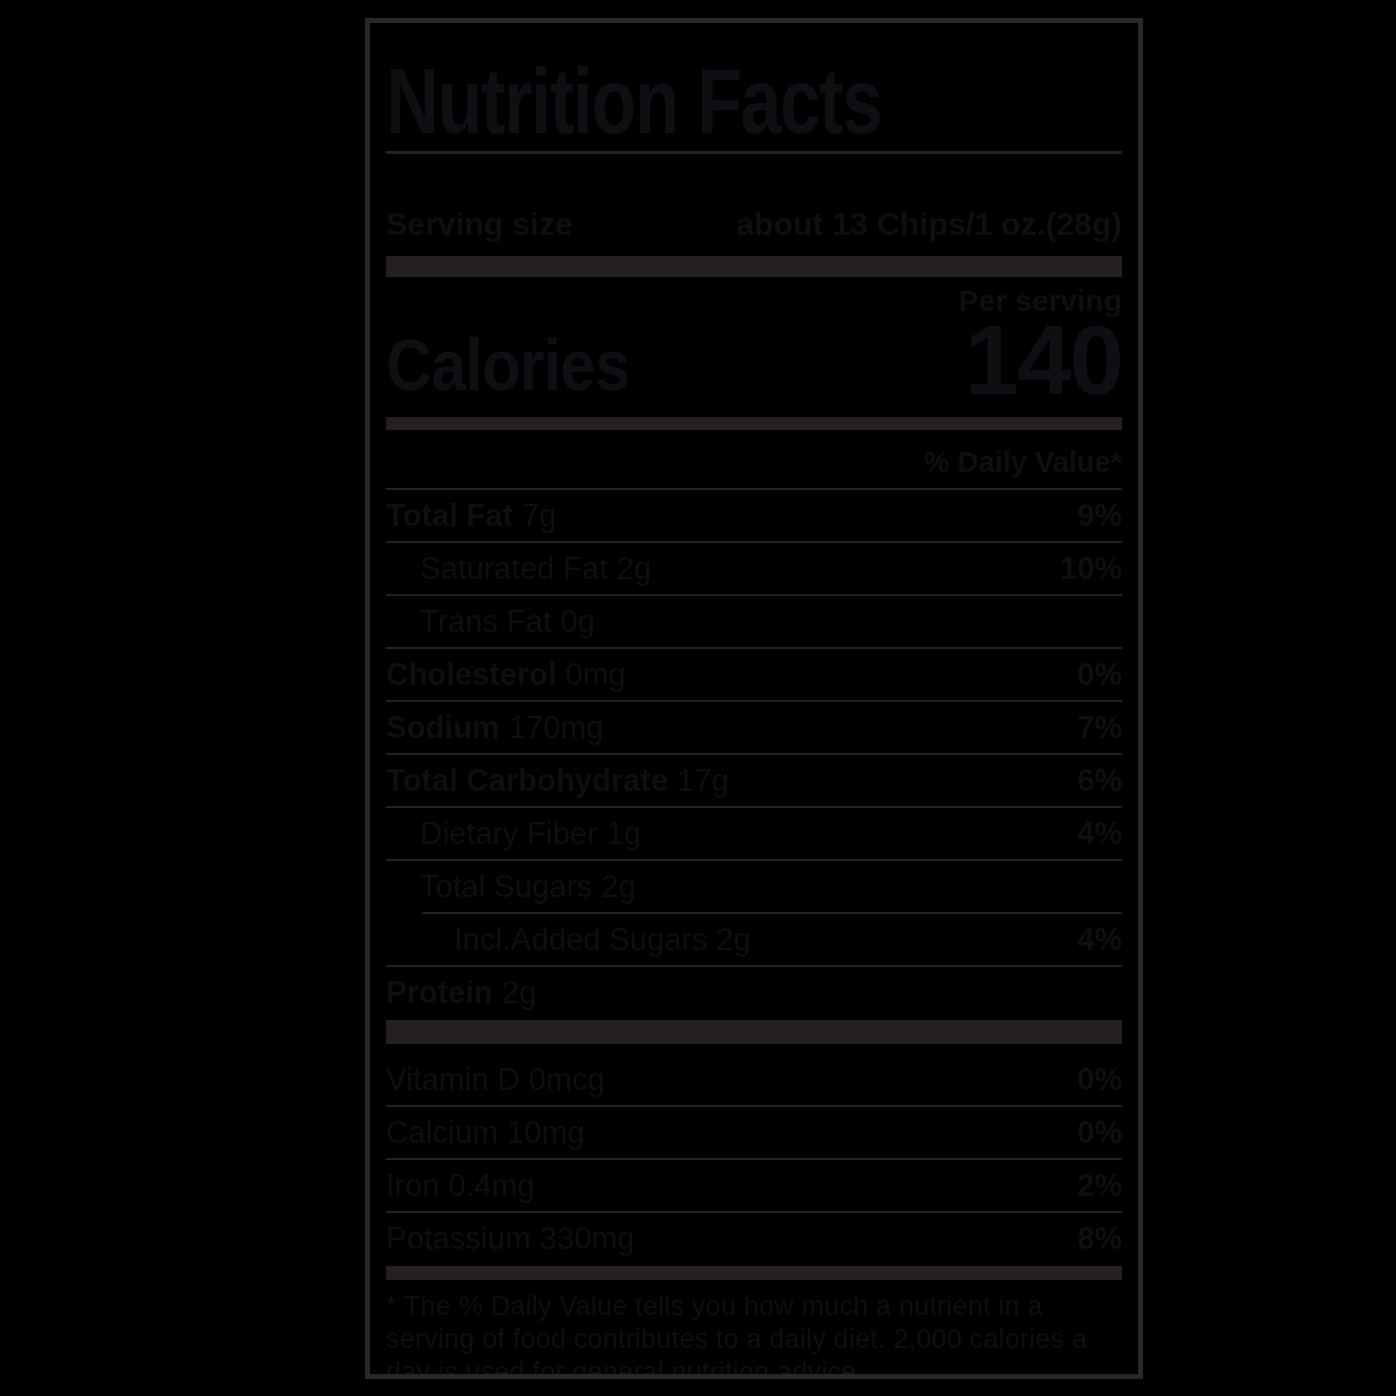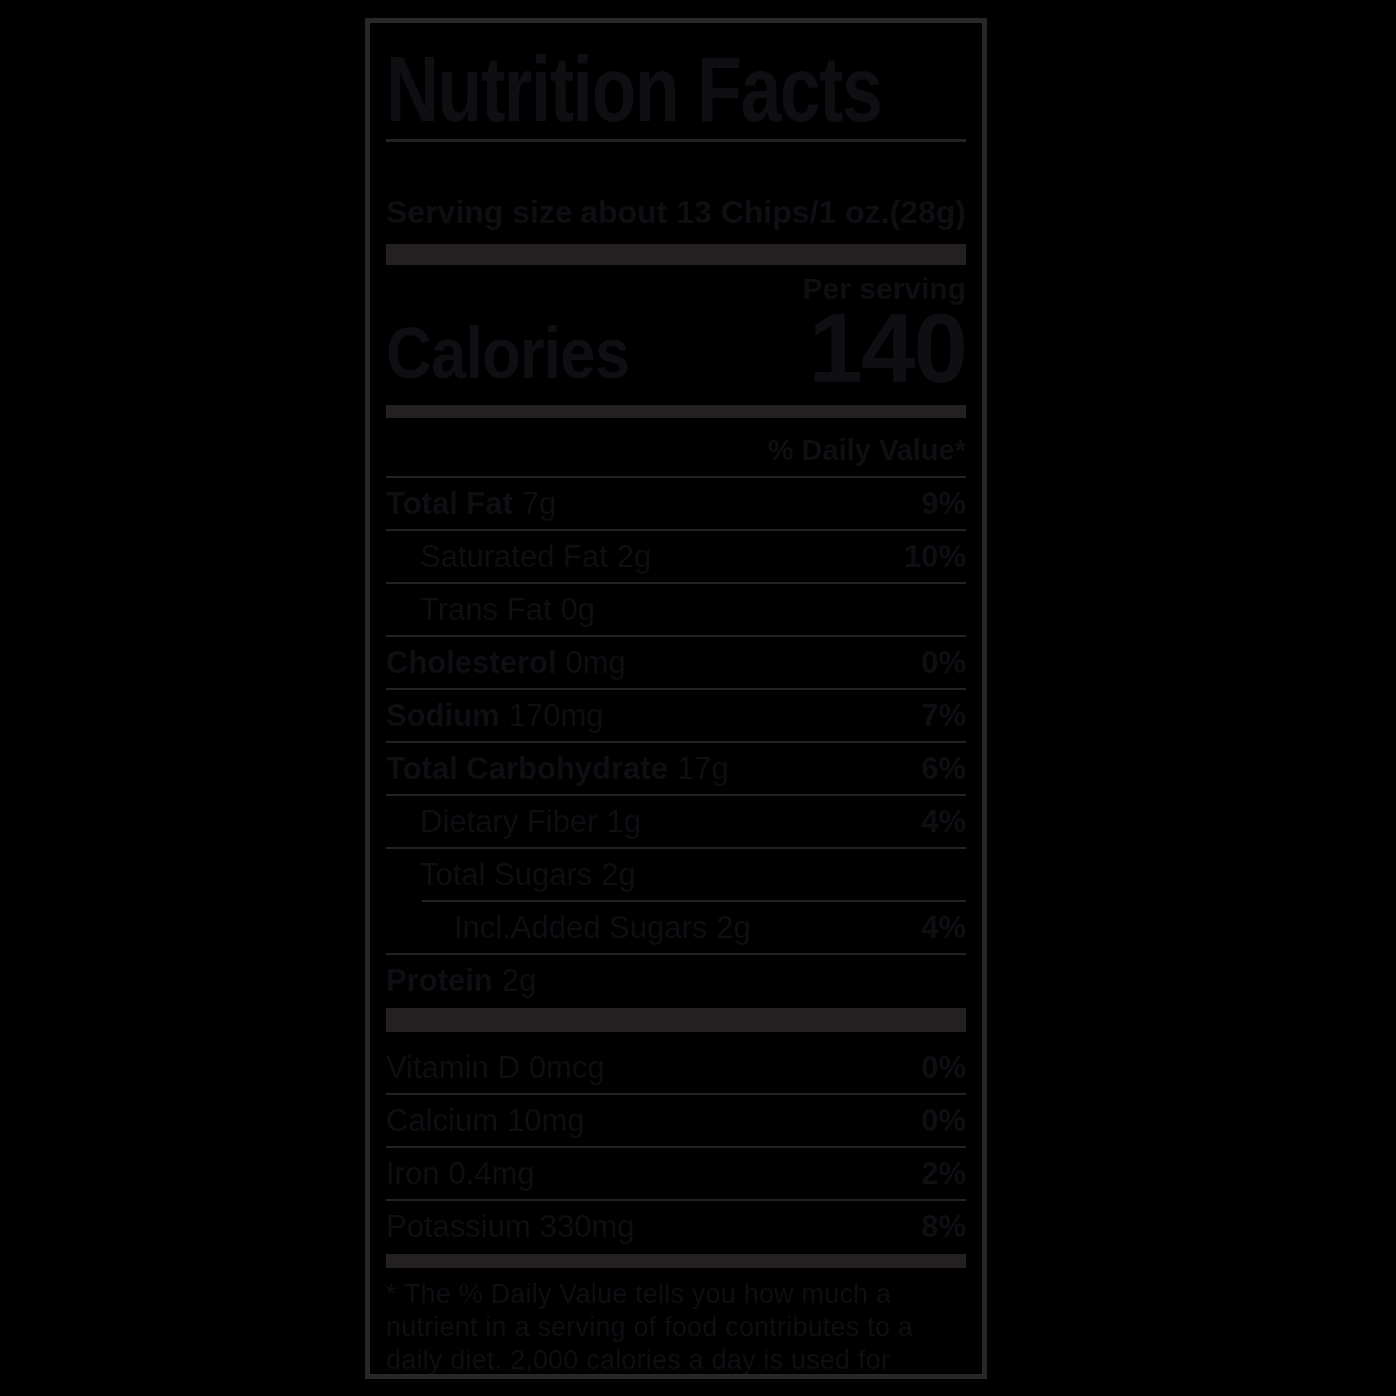--- a/index.html
+++ b/index.html
@@ -14,24 +14,24 @@
   body{
     background:var(--bg);
     font-family:"Liberation Sans", sans-serif;
     color:var(--ink);
     position:relative;
     overflow:hidden;
   }
   .label{
     position:absolute;
     left:365px; top:18px;
-    width:622px; height:1361px;
+    width:778px; height:1361px;
     border:5px solid var(--border);
     background:var(--bg);
-    padding:0 16px;
+    padding:12px 16px;
     overflow:hidden;
   }
   .title{
     margin-top:18px;
     font-size:92px;
     font-weight:bold;
     line-height:96px;
     letter-spacing:-2px;
     white-space:nowrap;
     transform:scaleX(0.80);

